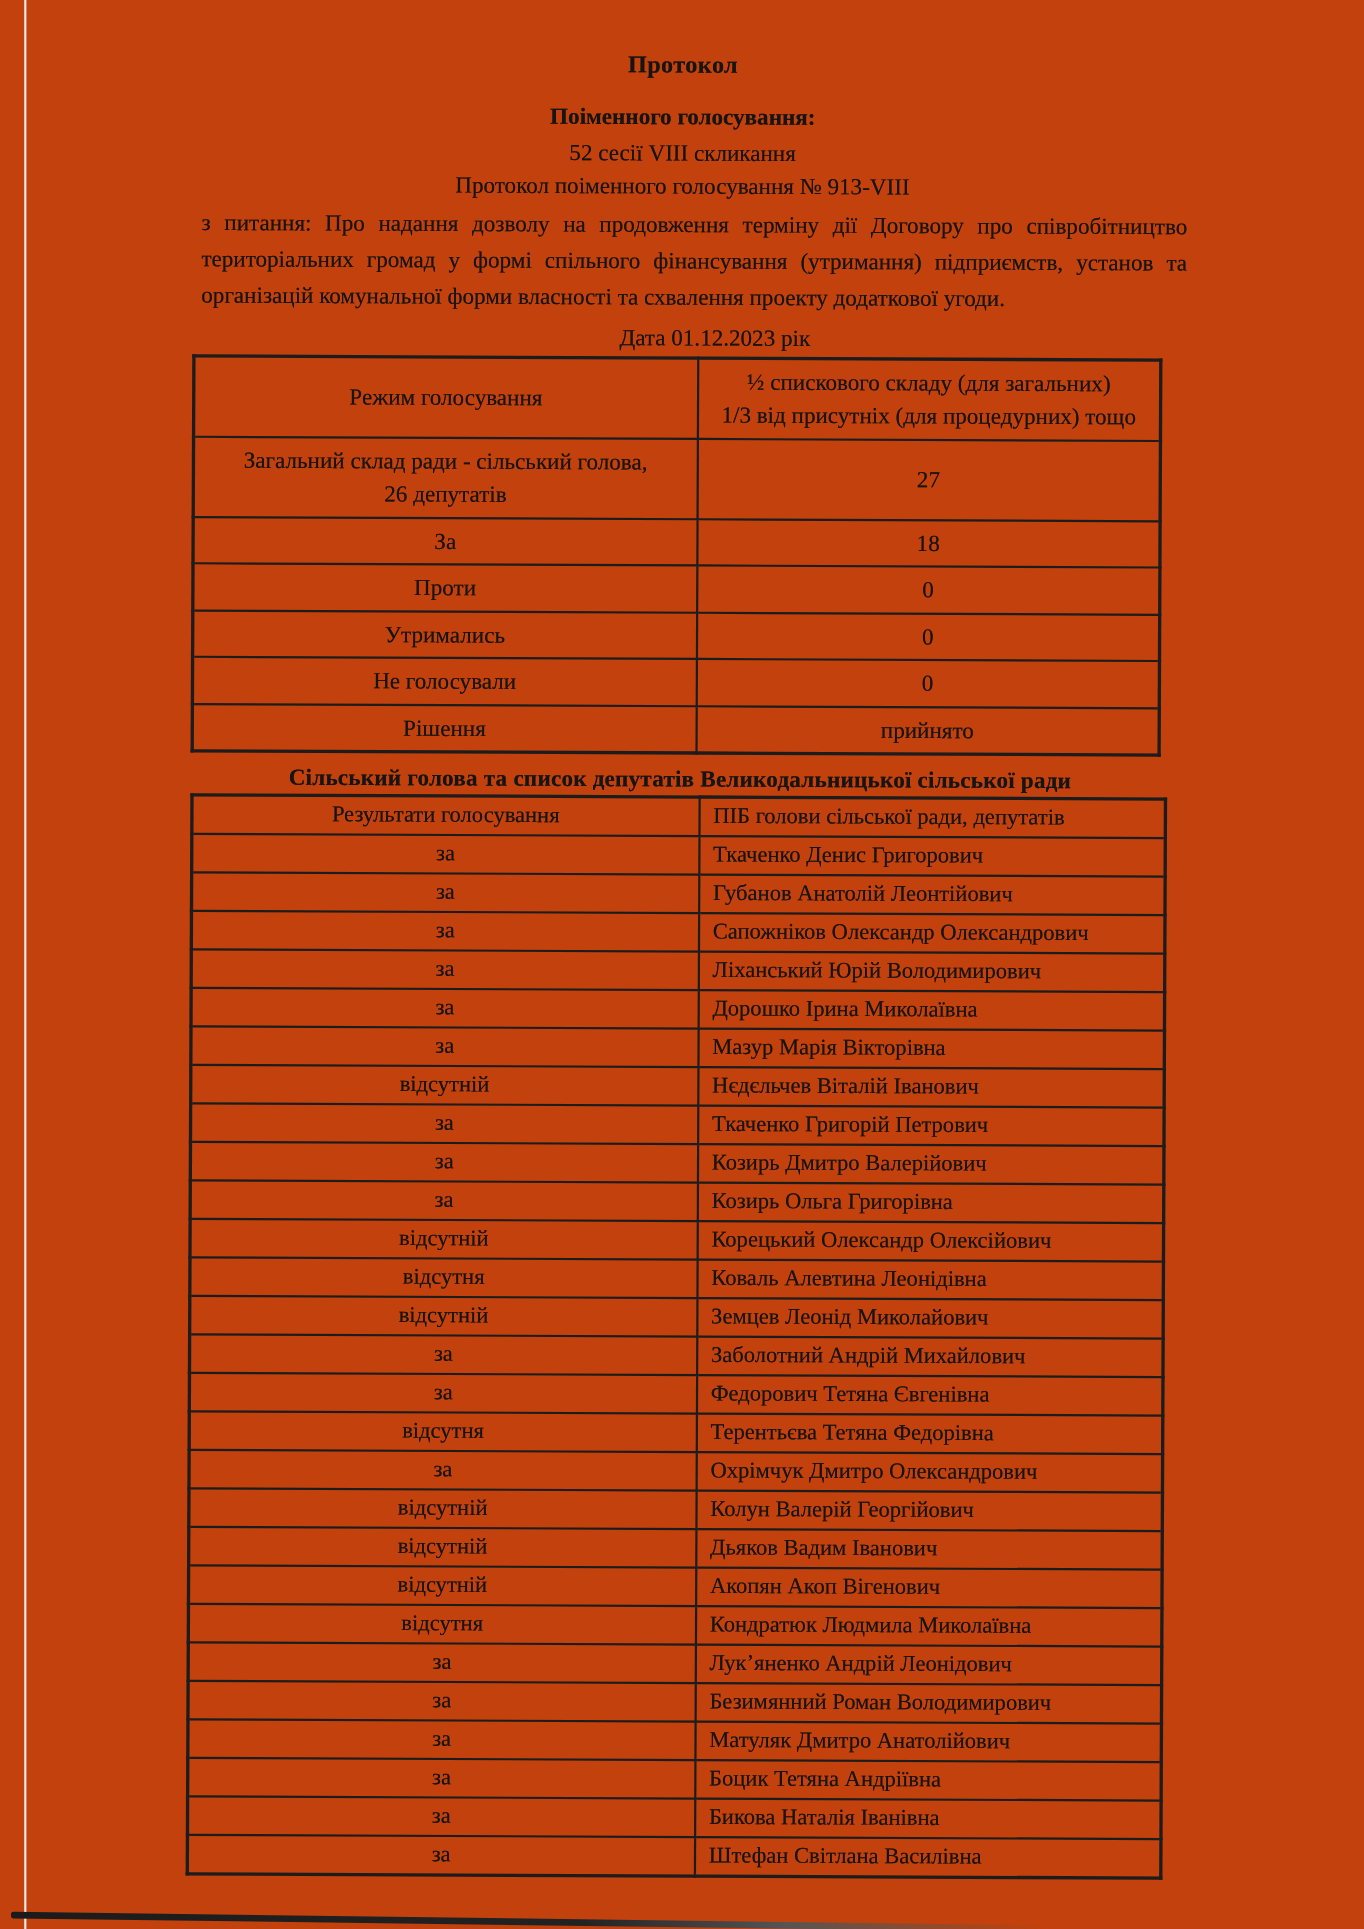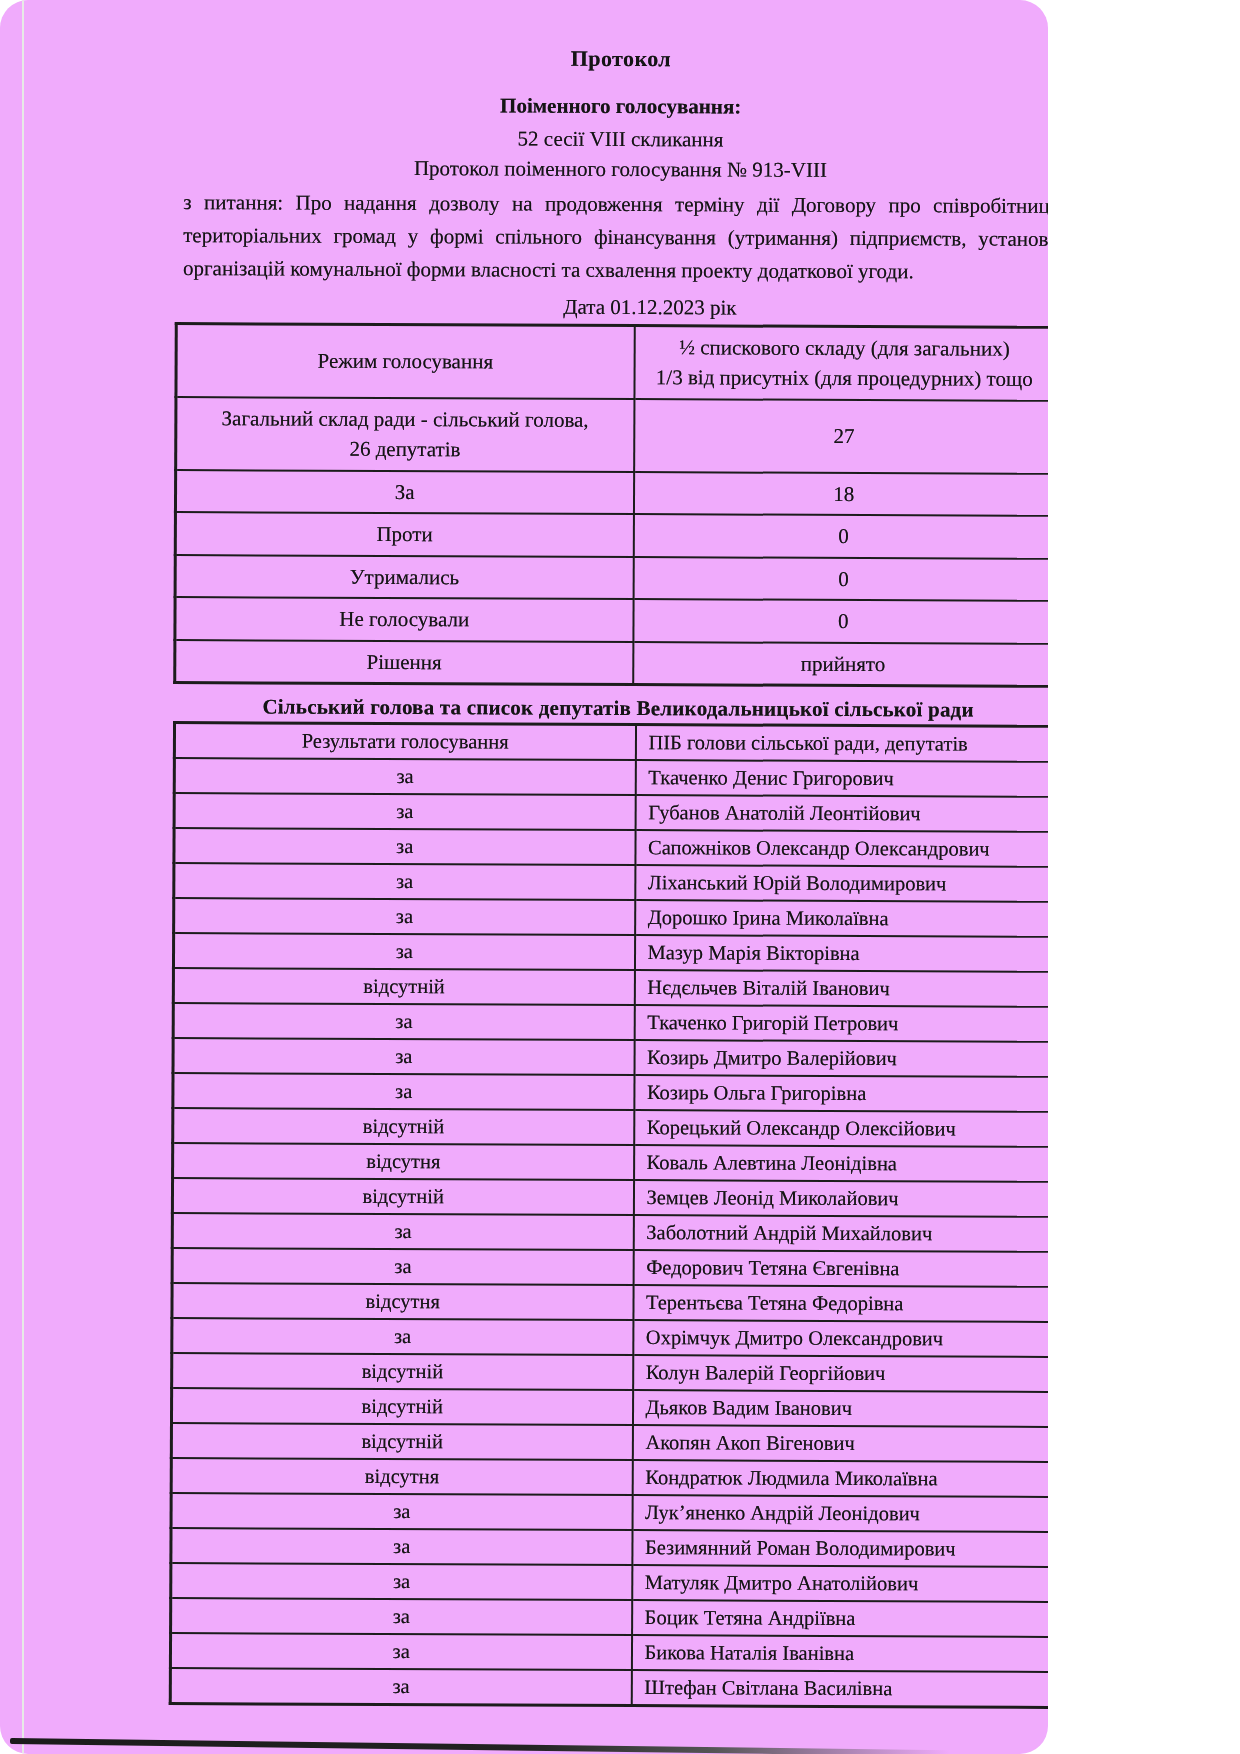--- a/index.html
+++ b/index.html
@@ -4,25 +4,24 @@
 <style>
   html, body {
     margin: 0;
     padding: 0;
     background: #ffffff;
     font-family: "Liberation Serif", serif;
     color: #151515;
   }
   .page {
     position: relative;
-    width: 1048px;
+    width: 1240px;
     height: 1754px;
-    background: #f0abfc;
+    background: #c2410c;
     overflow: hidden;
-    border-radius: 28px;
   }
   
   .scan-left-line {
     position: absolute;
     left: 22px; top: 0;
     width: 2px; height: 1754px;
     background: #e7eae6;
   }
   .scan-bottom-edge {
     position: absolute;

